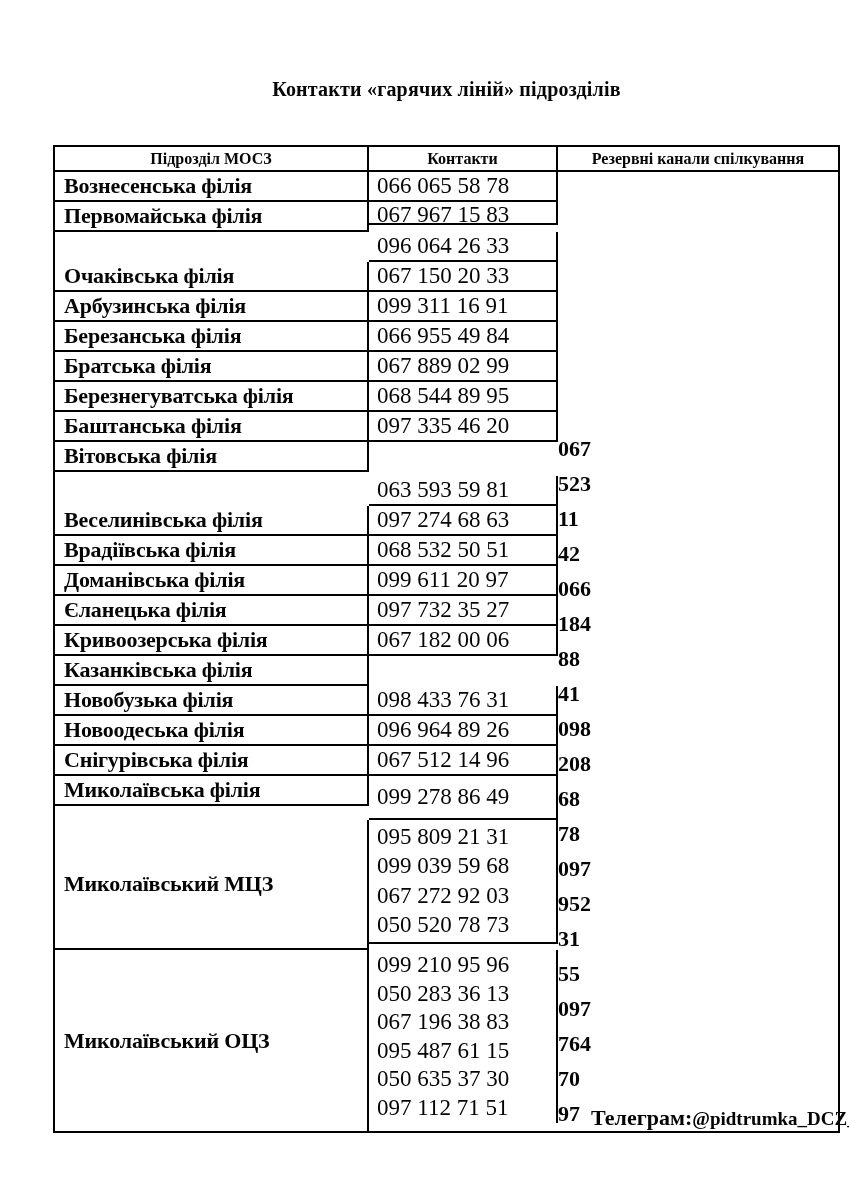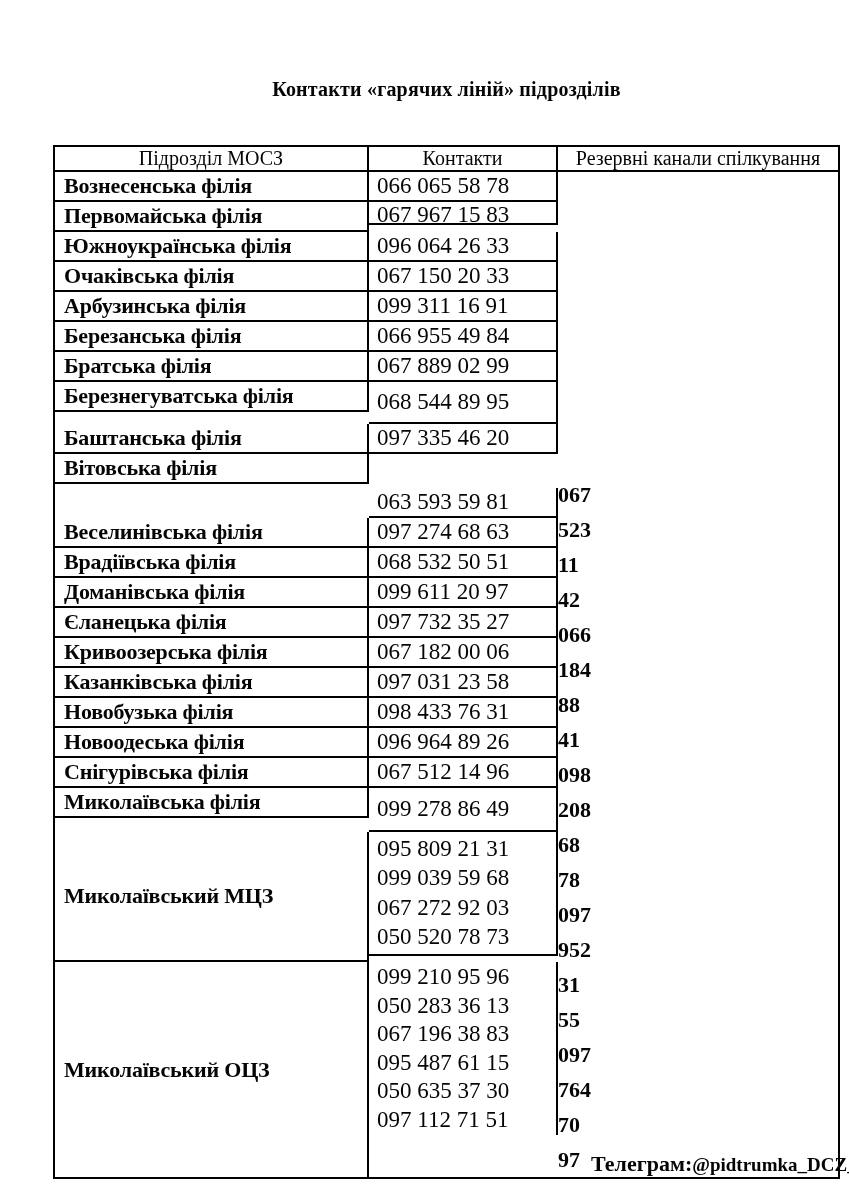--- a/index.html
+++ b/index.html
@@ -17,21 +17,21 @@
   }
 
   .table {
     position:absolute; left:53px; top:145px; width:787px;
     border:2px solid #000; box-sizing:border-box; background:#fff;
   }
   .thead { display:flex; border-bottom:2px solid #000; }
   .th {
     box-sizing:border-box; height:23px;
     display:flex; align-items:center; justify-content:center;
-    font-weight:normal; font-size:20px;
+    font-weight:bold; font-size:16px;
   }
   .th-1 { width:314px; border-right:2px solid #000; }
   .th-2 { width:189px; border-right:2px solid #000; }
   .th-3 { width:280px; }
 
   .tbody { display:grid; grid-template-columns:314px 189px 280px; }
   .cell { box-sizing:border-box; }
   .name {
     grid-column:1; border-right:2px solid #000; border-bottom:2px solid #000;
     display:flex; align-items:center; padding-left:9px;
@@ -83,42 +83,41 @@
       </div>
 
     <div class="cell name" style="height: 30px;">Вознесенська філія</div>
         <div class="cell phone" style="height: 30px;">
           <div>066 065 58 78</div>
         </div>
         <div class="cell name" style="height: 30px;">Первомайська філія</div>
         <div class="cell phone" style="height: 23px;">
           <div>067 967 15 83</div>
         </div>
-        <div class="cell name" style="height: 30px;">Южноукраїнська філія</div>
         <div class="cell phone" style="height: 30px;">
           <div>096 064 26 33</div>
         </div>
         <div class="cell name" style="height: 30px;">Очаківська філія</div>
         <div class="cell phone" style="height: 30px;">
           <div>067 150 20 33</div>
         </div>
         <div class="cell name" style="height: 30px;">Арбузинська філія</div>
         <div class="cell phone" style="height: 30px;">
           <div>099 311 16 91</div>
         </div>
         <div class="cell name" style="height: 30px;">Березанська філія</div>
         <div class="cell phone" style="height: 30px;">
           <div>066 955 49 84</div>
         </div>
         <div class="cell name" style="height: 30px;">Братська філія</div>
         <div class="cell phone" style="height: 30px;">
           <div>067 889 02 99</div>
         </div>
         <div class="cell name" style="height: 30px;">Березнегуватська філія</div>
-        <div class="cell phone" style="height: 42px;">
+        <div class="cell phone" style="height: 30px;">
           <div>068 544 89 95</div>
         </div>
         <div class="cell name" style="height: 30px;">Баштанська філія</div>
         <div class="cell phone" style="height: 30px;">
           <div>097 335 46 20</div>
         </div>
         <div class="cell name" style="height: 30px;">Вітовська філія</div>
         <div class="cell phone" style="height: 30px; margin-top: 34px;">
           <div>063 593 59 81</div>
         </div>
@@ -136,23 +135,20 @@
         </div>
         <div class="cell name" style="height: 30px;">Єланецька філія</div>
         <div class="cell phone" style="height: 30px;">
           <div>097 732 35 27</div>
         </div>
         <div class="cell name" style="height: 30px;">Кривоозерська філія</div>
         <div class="cell phone" style="height: 30px;">
           <div>067 182 00 06</div>
         </div>
         <div class="cell name" style="height: 30px;">Казанківська філія</div>
-        <div class="cell phone" style="height: 30px;">
-          <div>097 031 23 58</div>
-        </div>
         <div class="cell name" style="height: 30px;">Новобузька філія</div>
         <div class="cell phone" style="height: 30px;">
           <div>098 433 76 31</div>
         </div>
         <div class="cell name" style="height: 30px;">Новоодеська філія</div>
         <div class="cell phone" style="height: 30px;">
           <div>096 964 89 26</div>
         </div>
         <div class="cell name" style="height: 30px;">Снігурівська філія</div>
         <div class="cell phone" style="height: 30px;">
@@ -162,21 +158,21 @@
         <div class="cell phone" style="height: 44px;">
           <div>099 278 86 49</div>
         </div>
         <div class="cell name" style="height: 130px;">Миколаївський МЦЗ</div>
         <div class="cell phone" style="height: 124px;">
           <div>095 809 21 31</div>
           <div>099 039 59 68</div>
           <div>067 272 92 03</div>
           <div>050 520 78 73</div>
         </div>
-        <div class="cell name" style="height: 215px;">Миколаївський ОЦЗ</div>
+        <div class="cell name" style="height: 181px;">Миколаївський ОЦЗ</div>
         <div class="cell phone" style="height: 173px;">
           <div>099 210 95 96</div>
           <div>050 283 36 13</div>
           <div>067 196 38 83</div>
           <div>095 487 61 15</div>
           <div>050 635 37 30</div>
           <div>097 112 71 51</div>
         </div>
       </div>
   </div>

